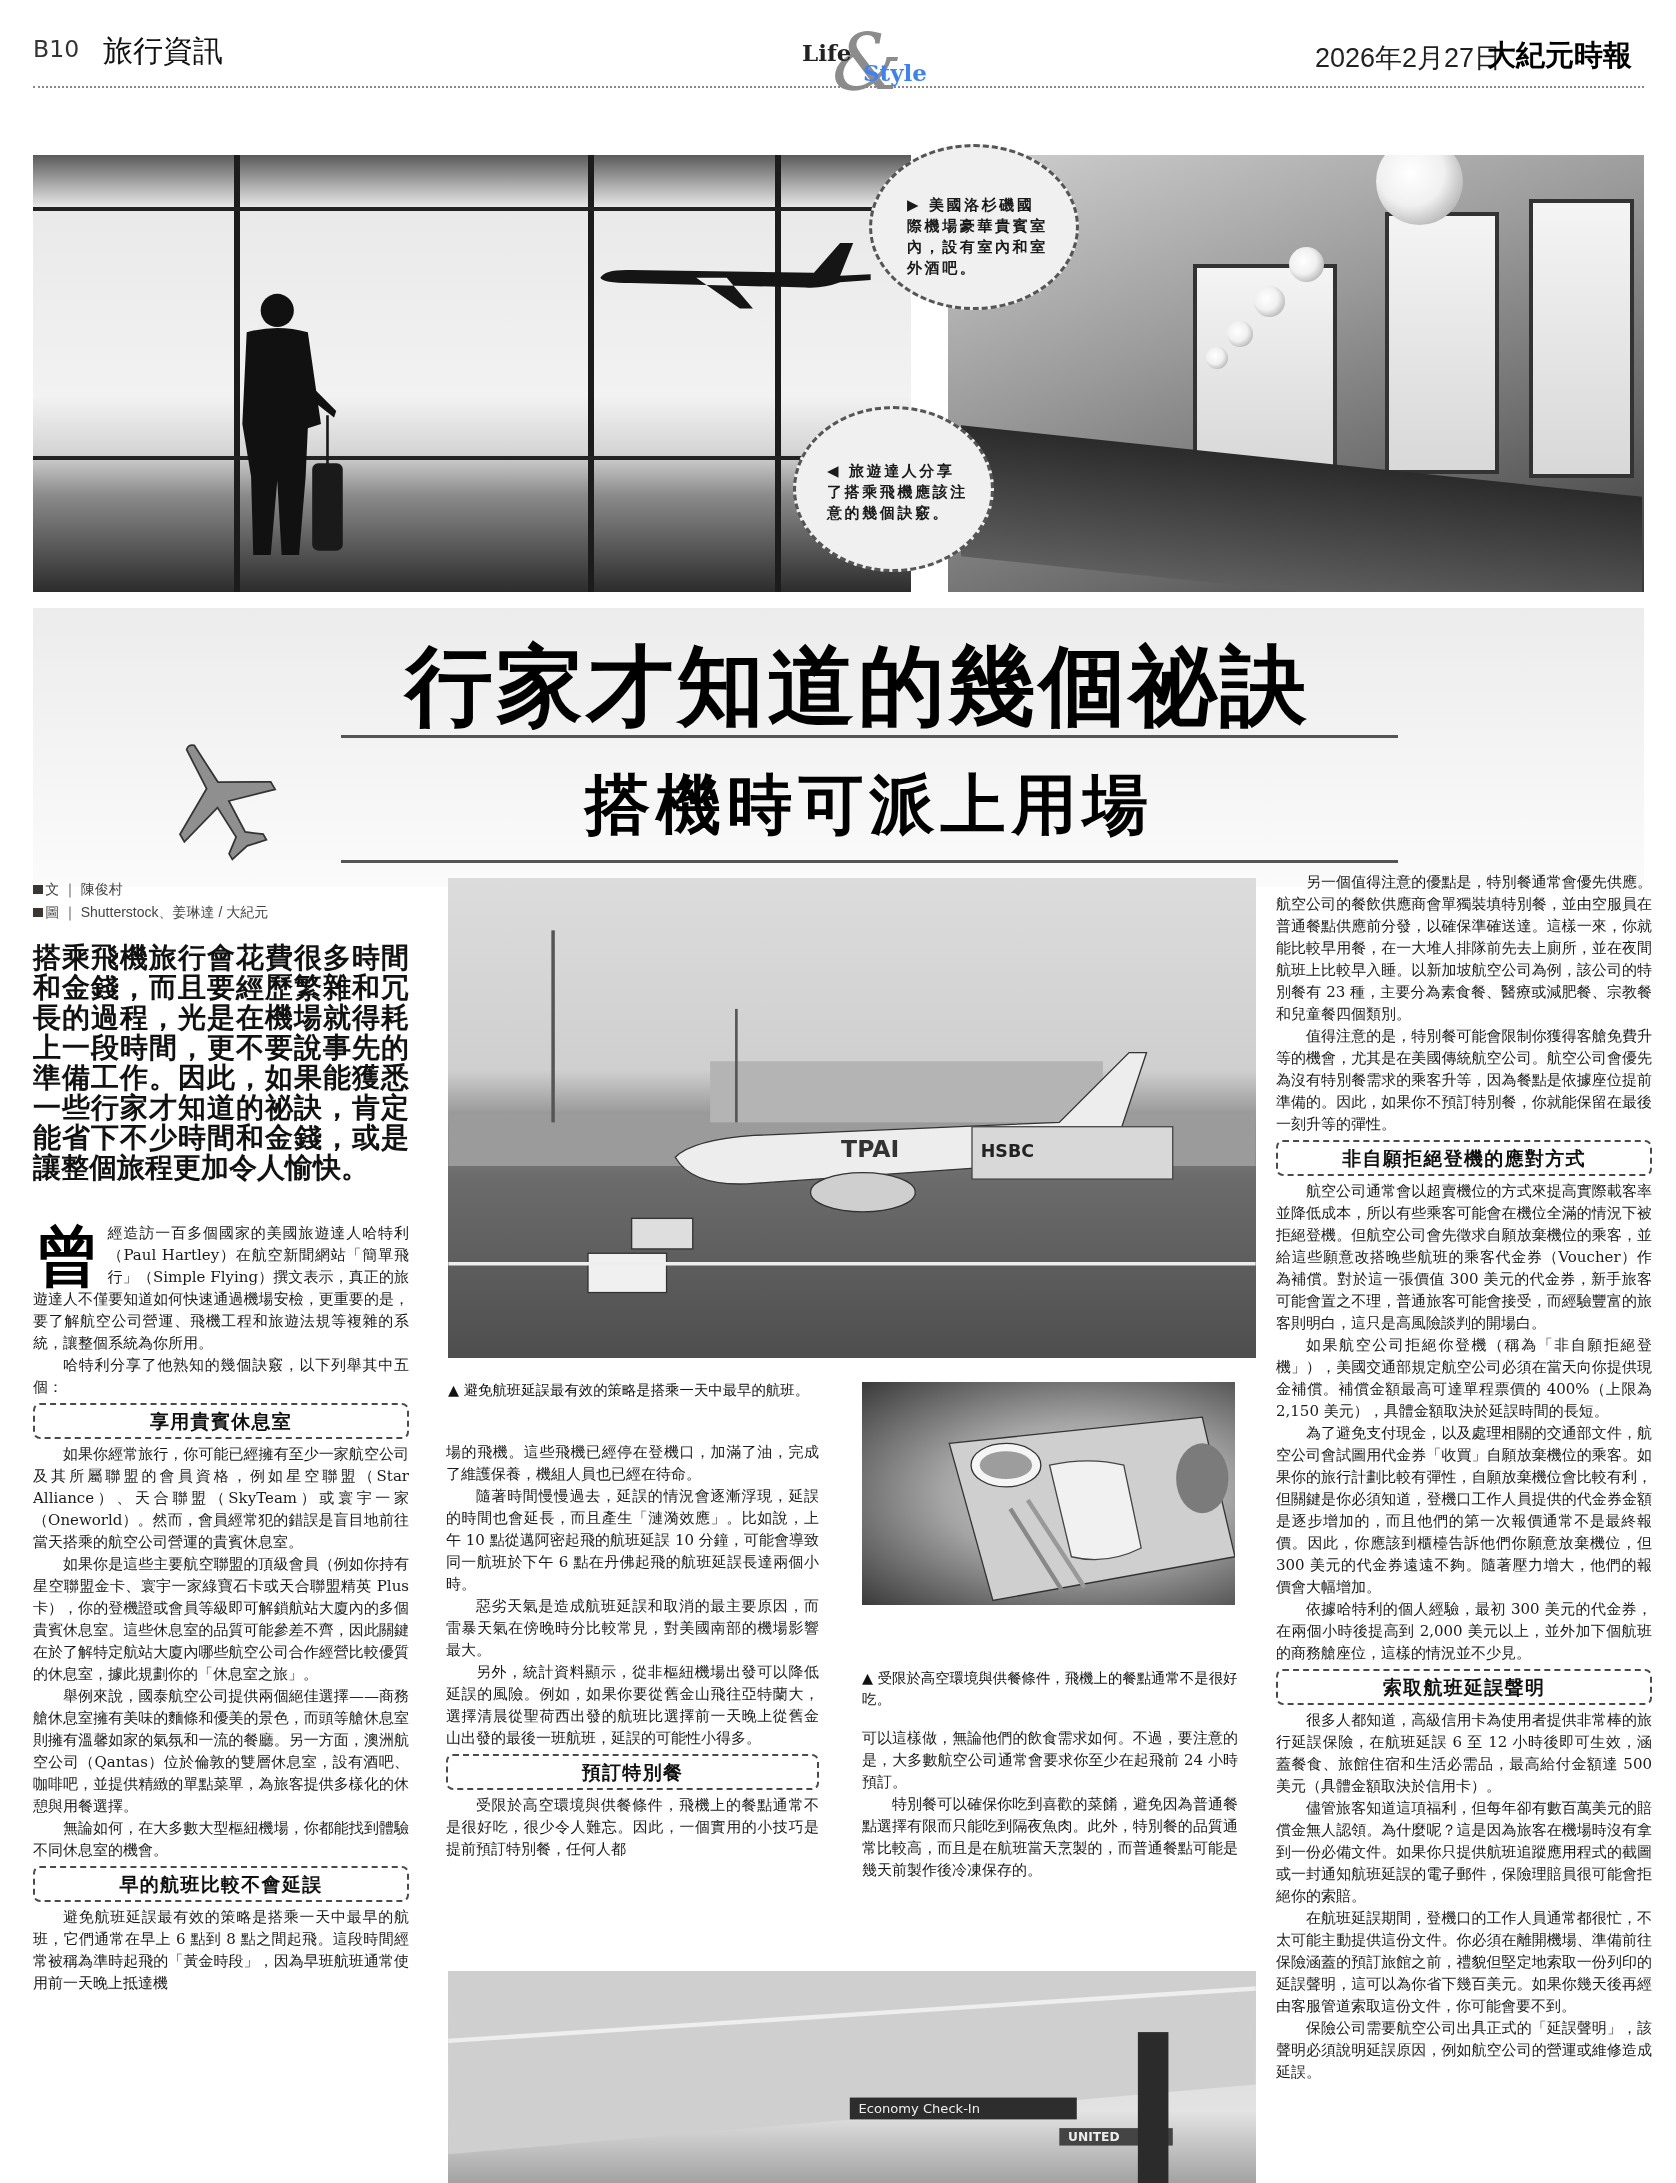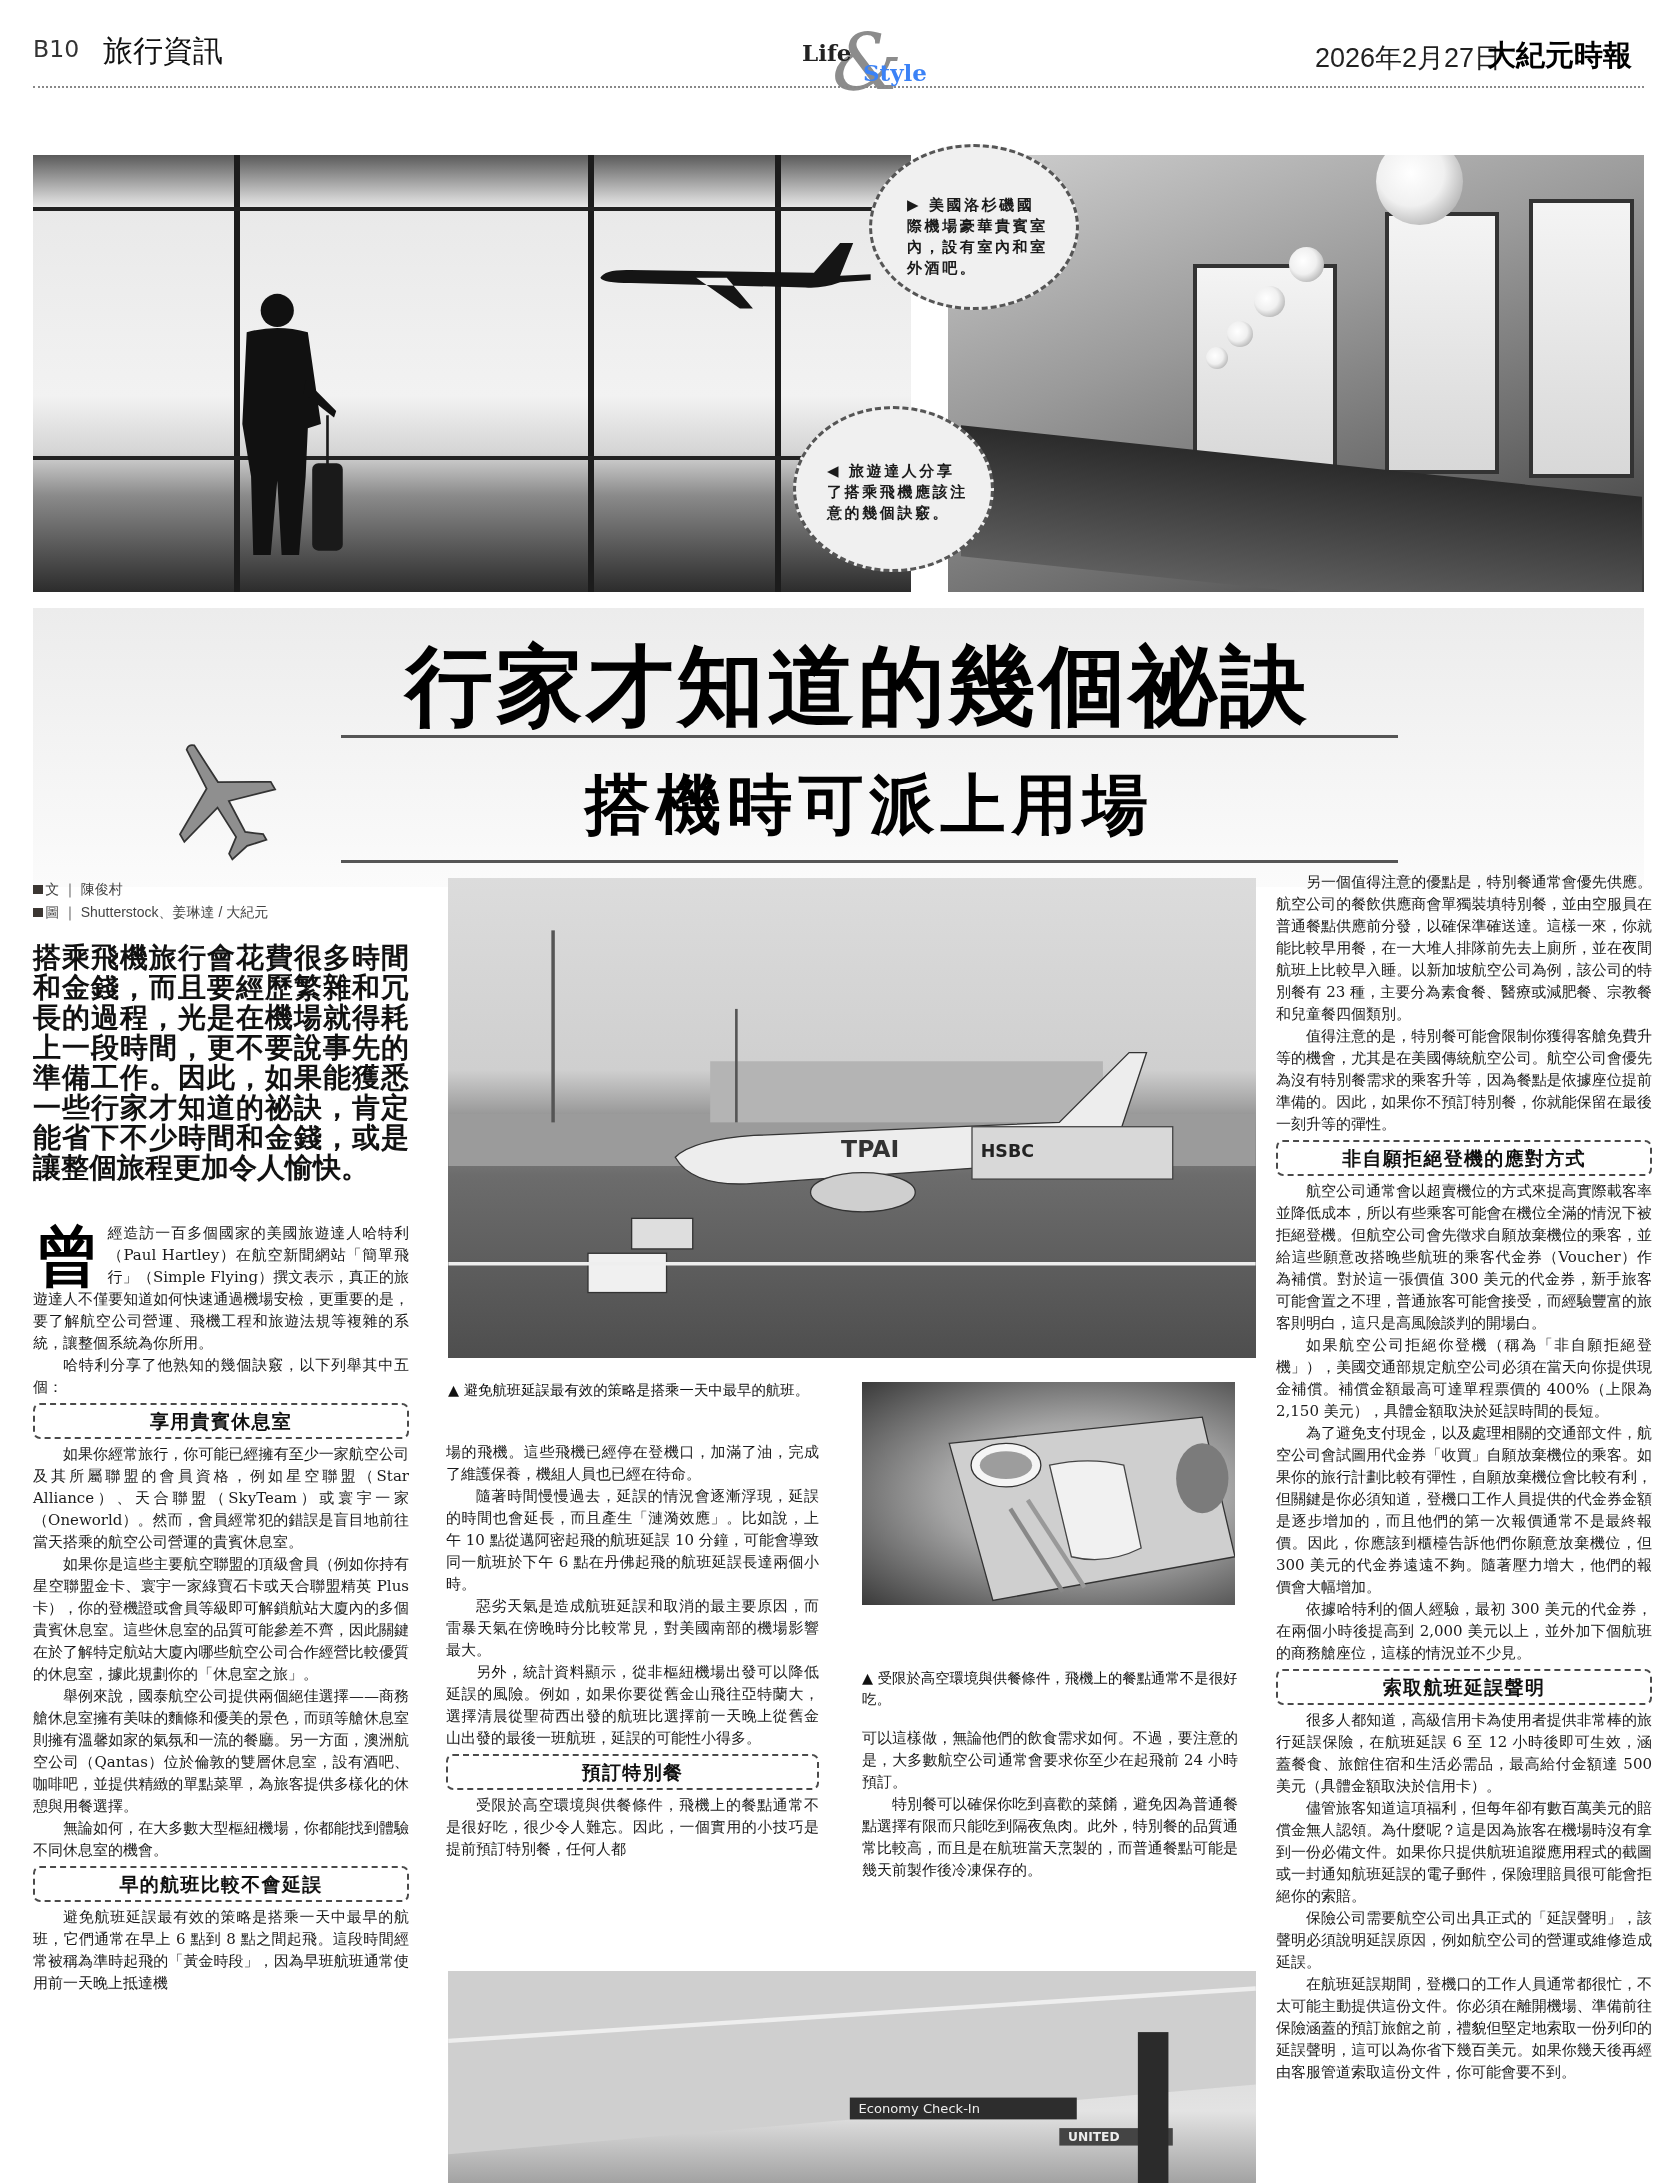--- a/index.html
+++ b/index.html
@@ -227,16 +227,16 @@
   <p>另一個值得注意的優點是，特別餐通常會優先供應。航空公司的餐飲供應商會單獨裝填特別餐，並由空服員在普通餐點供應前分發，以確保準確送達。這樣一來，你就能比較早用餐，在一大堆人排隊前先去上廁所，並在夜間航班上比較早入睡。以新加坡航空公司為例，該公司的特別餐有 23 種，主要分為素食餐、醫療或減肥餐、宗教餐和兒童餐四個類別。</p>
   <p>值得注意的是，特別餐可能會限制你獲得客艙免費升等的機會，尤其是在美國傳統航空公司。航空公司會優先為沒有特別餐需求的乘客升等，因為餐點是依據座位提前準備的。因此，如果你不預訂特別餐，你就能保留在最後一刻升等的彈性。</p>
   <div class="sub-box">非自願拒絕登機的應對方式</div>
   <p>航空公司通常會以超賣機位的方式來提高實際載客率並降低成本，所以有些乘客可能會在機位全滿的情況下被拒絕登機。但航空公司會先徵求自願放棄機位的乘客，並給這些願意改搭晚些航班的乘客代金券（Voucher）作為補償。對於這一張價值 300 美元的代金券，新手旅客可能會置之不理，普通旅客可能會接受，而經驗豐富的旅客則明白，這只是高風險談判的開場白。</p>
   <p>如果航空公司拒絕你登機（稱為「非自願拒絕登機」），美國交通部規定航空公司必須在當天向你提供現金補償。補償金額最高可達單程票價的 400%（上限為 2,150 美元），具體金額取決於延誤時間的長短。</p>
   <p>為了避免支付現金，以及處理相關的交通部文件，航空公司會試圖用代金券「收買」自願放棄機位的乘客。如果你的旅行計劃比較有彈性，自願放棄機位會比較有利，但關鍵是你必須知道，登機口工作人員提供的代金券金額是逐步增加的，而且他們的第一次報價通常不是最終報價。因此，你應該到櫃檯告訴他們你願意放棄機位，但 300 美元的代金券遠遠不夠。隨著壓力增大，他們的報價會大幅增加。</p>
   <p>依據哈特利的個人經驗，最初 300 美元的代金券，在兩個小時後提高到 2,000 美元以上，並外加下個航班的商務艙座位，這樣的情況並不少見。</p>
   <div class="sub-box">索取航班延誤聲明</div>
   <p>很多人都知道，高級信用卡為使用者提供非常棒的旅行延誤保險，在航班延誤 6 至 12 小時後即可生效，涵蓋餐食、旅館住宿和生活必需品，最高給付金額達 500 美元（具體金額取決於信用卡）。</p>
   <p>儘管旅客知道這項福利，但每年卻有數百萬美元的賠償金無人認領。為什麼呢？這是因為旅客在機場時沒有拿到一份必備文件。如果你只提供航班追蹤應用程式的截圖或一封通知航班延誤的電子郵件，保險理賠員很可能會拒絕你的索賠。</p>
+  <p>在航班延誤期間，登機口的工作人員通常都很忙，不太可能主動提供這份文件。你必須在離開機場、準備前往保險涵蓋的預訂旅館之前，禮貌但堅定地索取一份列印的延誤聲明，這可以為你省下幾百美元。如果你幾天後再經由客服管道索取這份文件，你可能會要不到。</p>
   <p>保險公司需要航空公司出具正式的「延誤聲明」，該聲明必須說明延誤原因，例如航空公司的營運或維修造成延誤。</p>
-  <p>在航班延誤期間，登機口的工作人員通常都很忙，不太可能主動提供這份文件。你必須在離開機場、準備前往保險涵蓋的預訂旅館之前，禮貌但堅定地索取一份列印的延誤聲明，這可以為你省下幾百美元。如果你幾天後再經由客服管道索取這份文件，你可能會要不到。</p>
 </div>
 
 
 </body></html>

